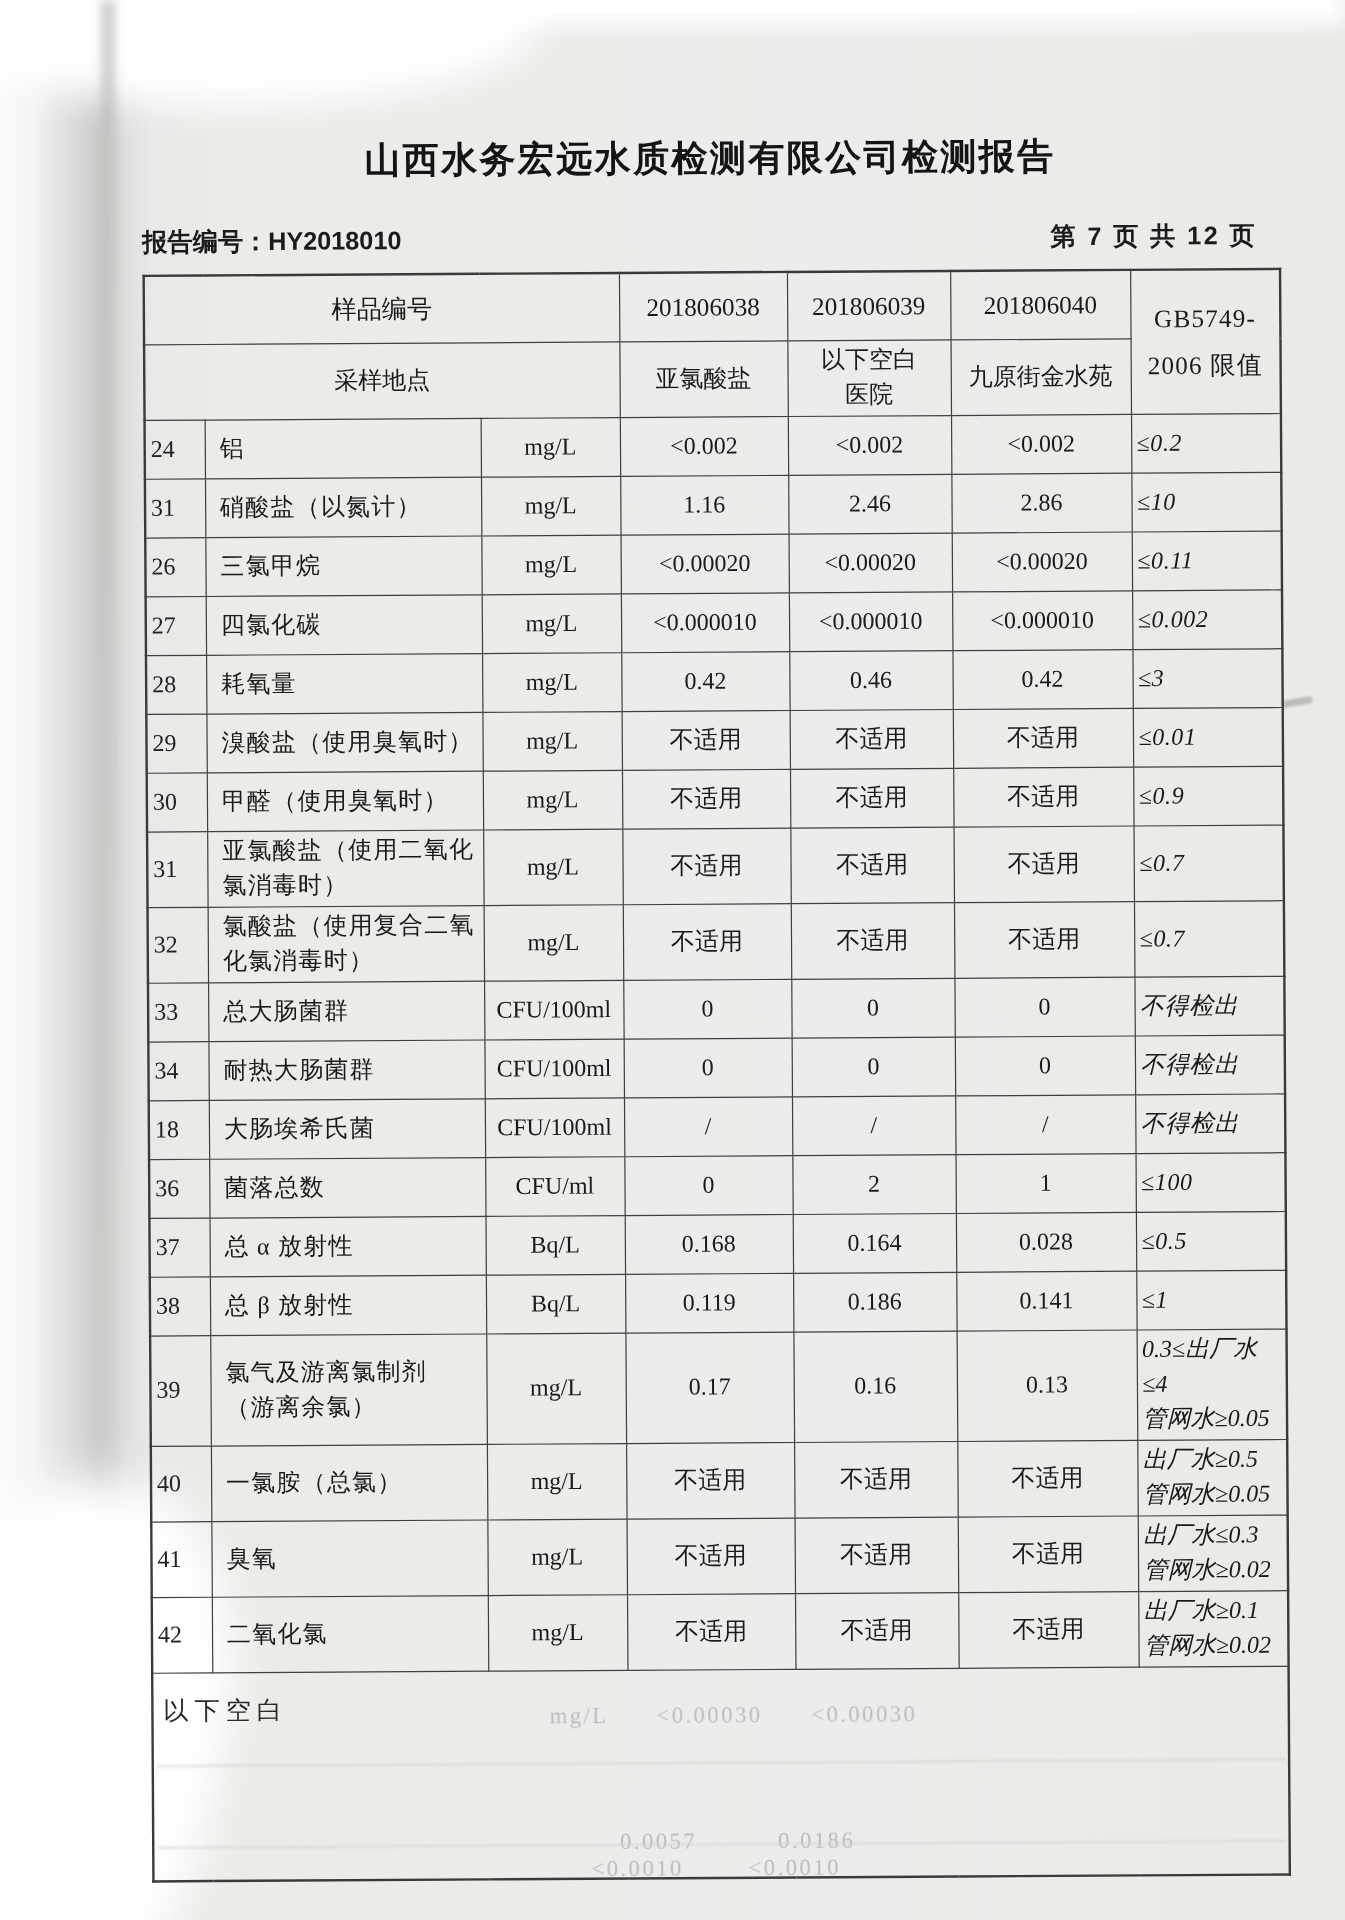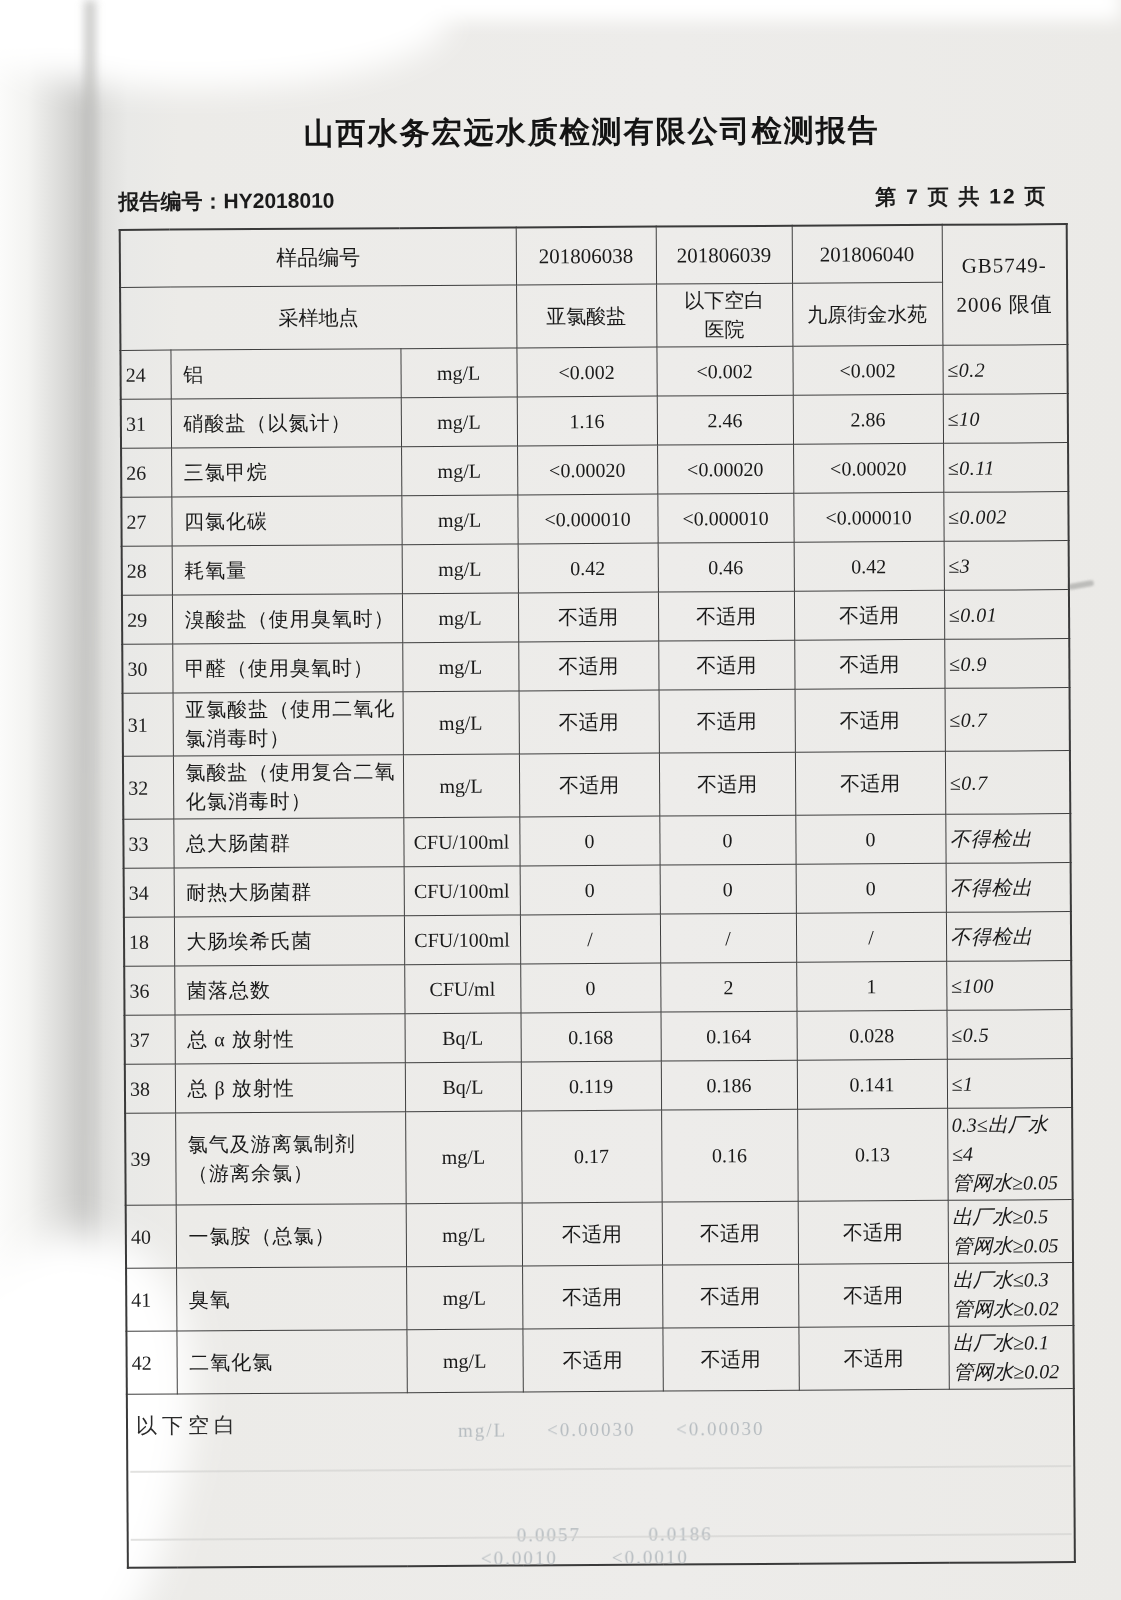--- a/index.html
+++ b/index.html
@@ -324,20 +324,20 @@
 </tbody>
       <tfoot>
         <tr>
           <td colspan="7" class="blank-cell">
             <div class="blank-inner">
               <span class="blank-note">以下空白</span>
               <div class="ghost" style="left:330px;top:24px;">mg/L      &lt;0.00030      &lt;0.00030</div>
               <div class="ghost-line" style="top:76px;"></div>
               <div class="ghost" style="left:388px;top:92px;margin-top:37px;">0.0057          0.0186</div>
               <div class="ghost-line" style="top:144px;"></div>
-              <div class="ghost" style="left:352px;top:152px;">&lt;0.0010        &lt;0.0010</div>
+              <div class="ghost" style="left:364px;top:152px;">&lt;0.0010        &lt;0.0010</div>
             </div>
           </td>
         </tr>
       </tfoot>
     </table>
   </div>
 </div>
 
 </body></html>

